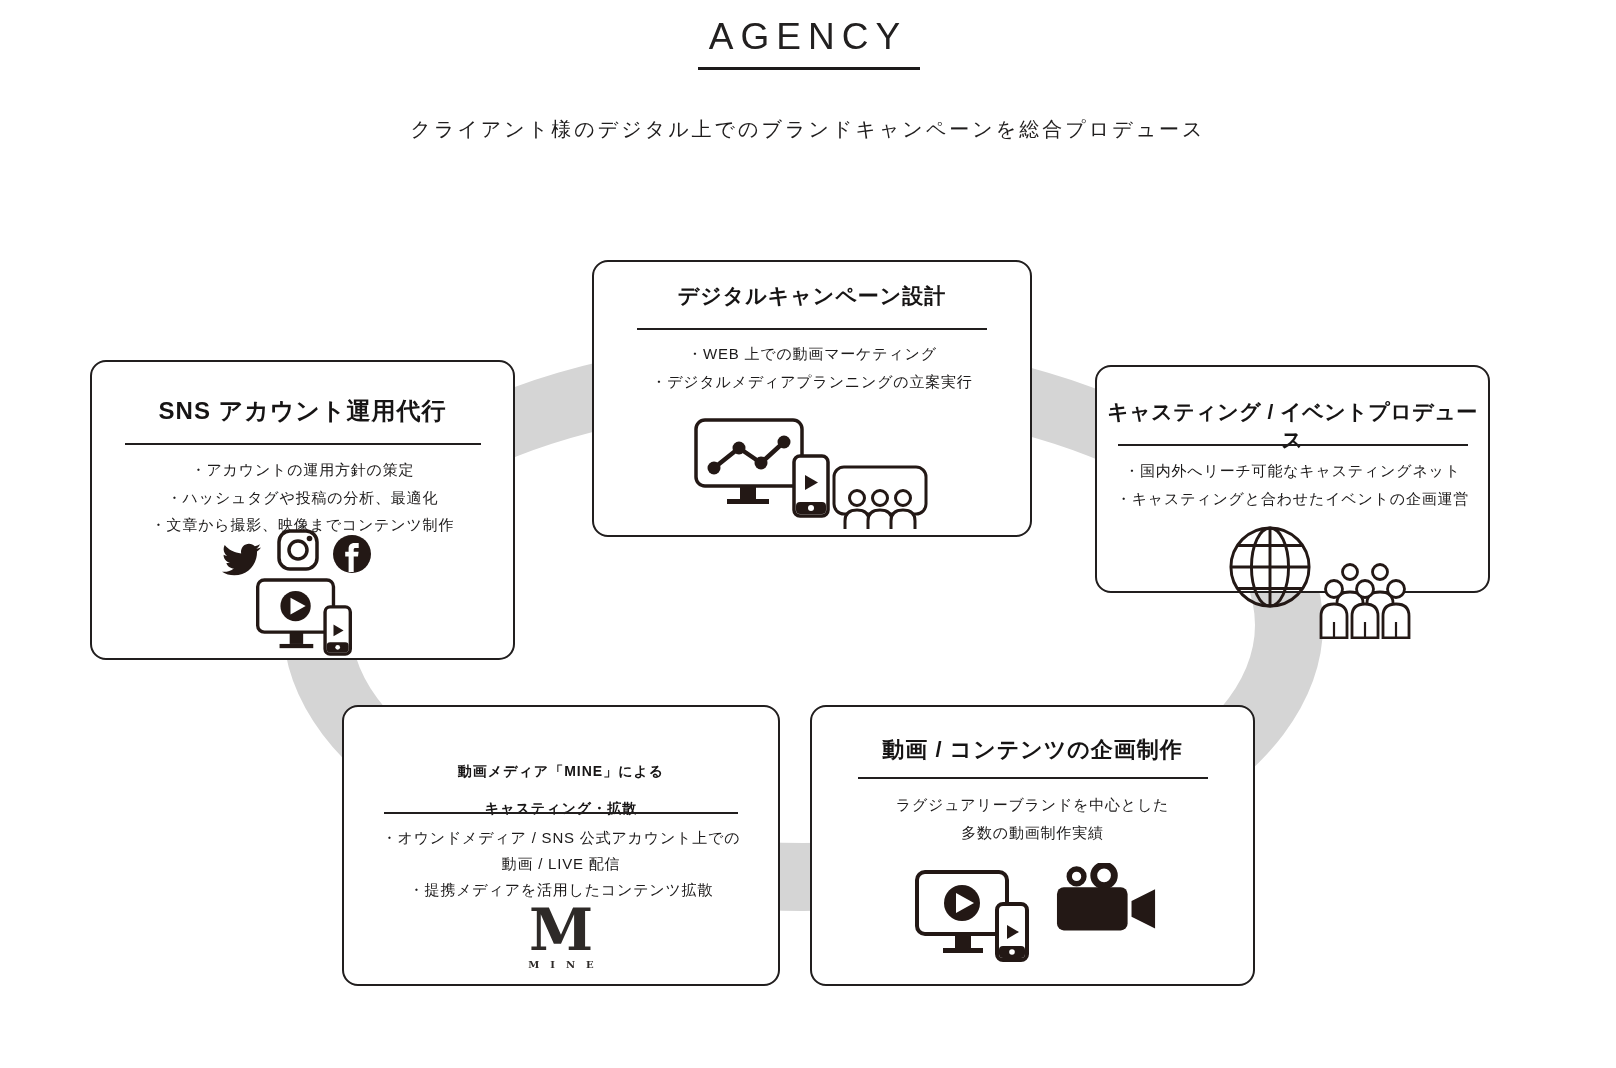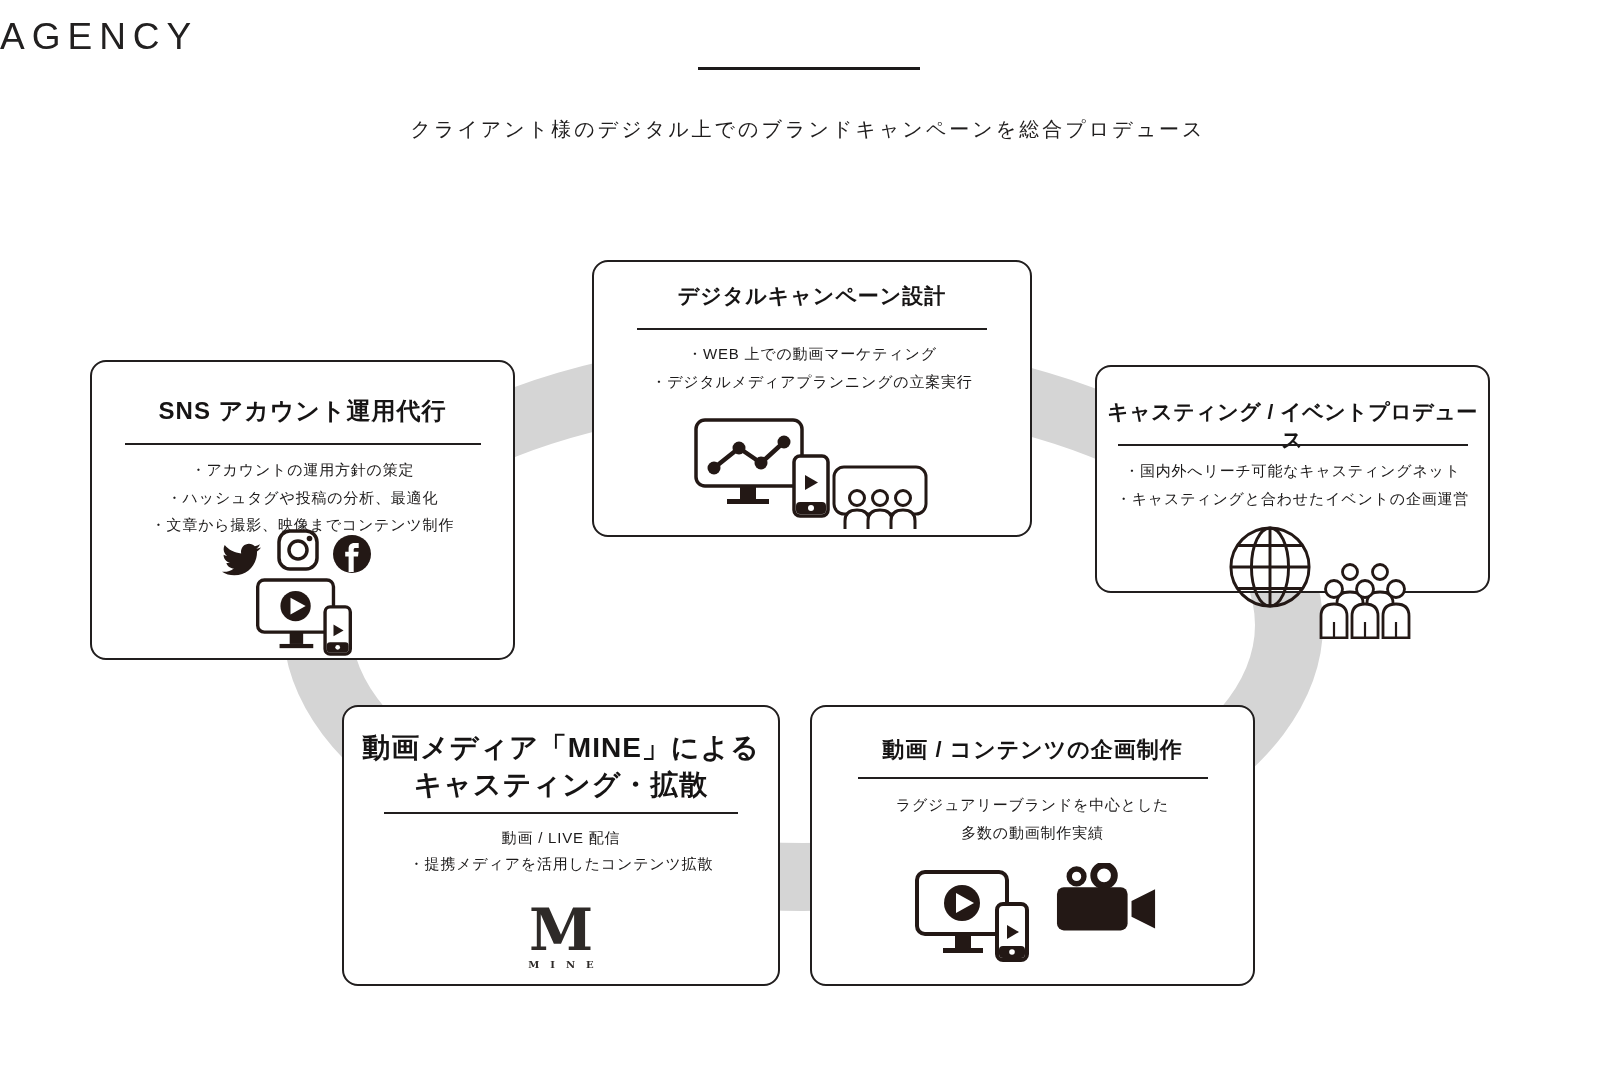--- a/index.html
+++ b/index.html
@@ -2,21 +2,21 @@
 <html><head>
 <meta charset="utf-8">
 <style>
   html,body{margin:0;padding:0;background:#fff;}
   #stage{
     position:relative;width:1616px;height:1068px;overflow:hidden;background:#ffffff;
     font-family:"Liberation Sans","DejaVu Sans",sans-serif;color:#1a1a1a;
   }
   
   .hdr-title{
-    position:absolute;top:16px;left:0;right:0;
+    position:absolute;top:16px;left:0;right:0;text-align:center;
     font-size:37px;font-weight:500;letter-spacing:7px;color:#222020;
   }
   .hdr-underline{
     position:absolute;top:67px;left:50%;margin-left:-110px;width:222px;height:3px;background:#1c1a1a;
   }
   .hdr-subtitle{
     position:absolute;top:116px;left:0;right:0;text-align:center;
     font-size:20px;font-weight:500;letter-spacing:3px;color:#1f1d1d;
   }
   
@@ -164,24 +164,25 @@
       </g>
       <g stroke="#231815" stroke-width="2.2">
         <line x1="15" y1="63" x2="15" y2="79"></line>
         <line x1="46" y1="63" x2="46" y2="79"></line>
         <line x1="77" y1="63" x2="77" y2="79"></line>
       </g>
     </svg>
   </section>
 
   <section class="box" style="left:342px;top:705px;width:438px;height:281px">
-    <h3 class="box-title" style="top:22px;font-size:28px;line-height:37px"><span>動画メディア「MINE」による</span><br>
+    <h3 class="box-title" style="top:46px;font-size:14px;line-height:37px"><span>動画メディア「MINE」による</span><br>
       <span>キャスティング・拡散</span></h3>
     <div class="divider" style="top:105px;width:354px"></div>
     <div class="lines" style="top:118px;line-height:26px">
+      <p>・オウンドメディア / SNS 公式アカウント上での</p>
       <p>動画 / LIVE 配信</p>
       <p>・提携メディアを活用したコンテンツ拡散</p>
     </div>
     <div class="mine-logo" style="top:196px">
       <div class="mine-m">M</div>
       <div class="mine-text">MINE</div>
     </div>
   </section>
 
   <section class="box" style="left:810px;top:705px;width:445px;height:281px">

